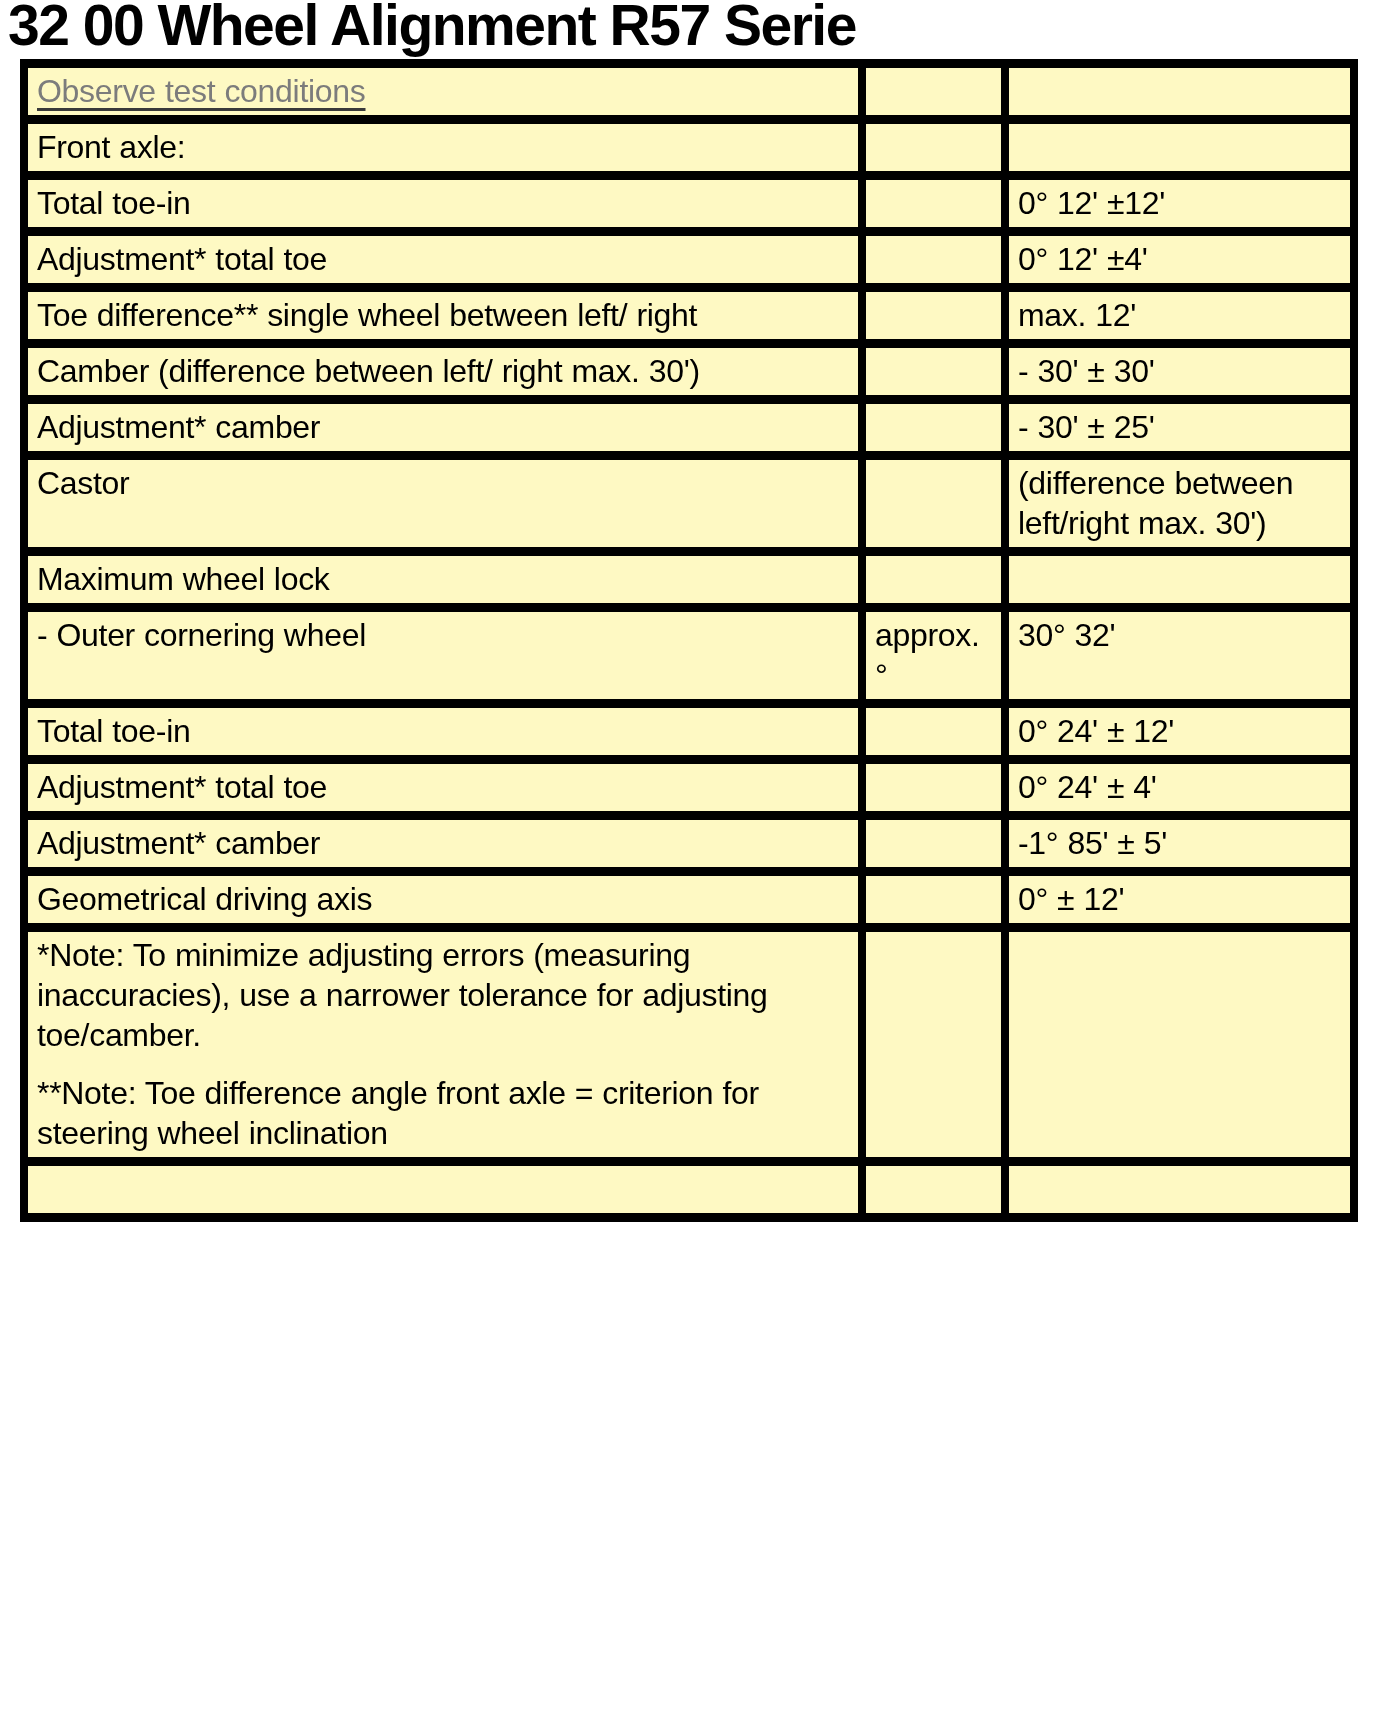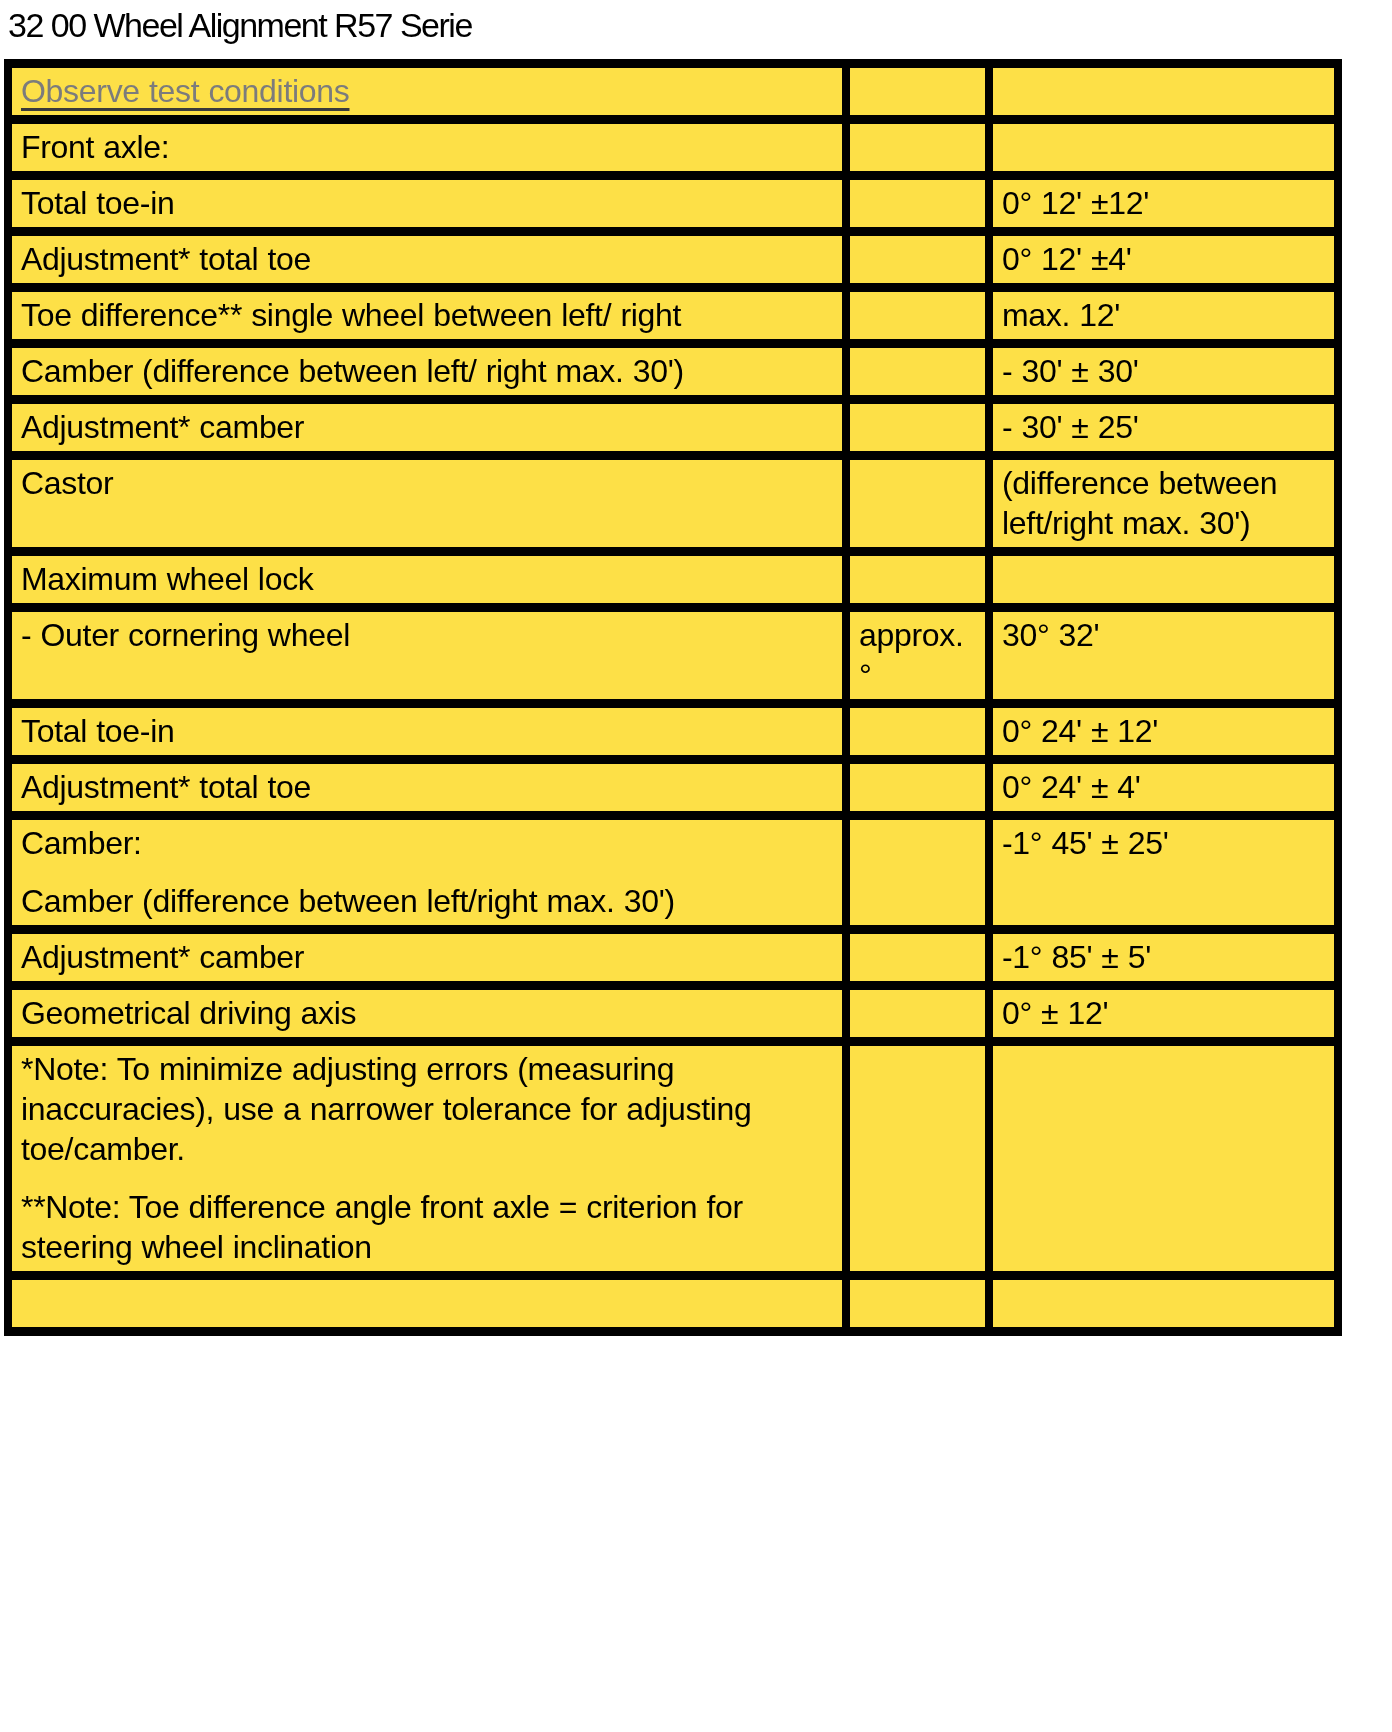--- a/index.html
+++ b/index.html
@@ -8,32 +8,32 @@
     background: #ffffff;
   }
   body {
     width: 1392px;
     height: 1732px;
     font-family: "Liberation Sans", sans-serif;
     color: var(--text-color, #000);
     overflow: hidden;
   }
   .page-title {
-    font-size: 34px;
-    font-weight: 400;
+    font-size: 57px;
+    font-weight: 700;
     letter-spacing: -1.5px;
     margin: 2px 0 11px 8px;
     line-height: 46px;
   }
   table.spec-table {
     border-collapse: collapse;
     table-layout: fixed;
-    margin-left: 4px;
+    margin-left: 20px;
     width: 1330px;
-    background: #fde047;
+    background: #fef9c3;
   }
   table.spec-table td {
     border: 8px solid var(--border-color, #000);
     border-top-width: 9px;
     border-bottom-width: 9px;
     vertical-align: top;
     padding: 3px 6px 4px 9px;
     font-size: 32px;
     line-height: 40px;
     letter-spacing: -0.3px;
@@ -168,31 +168,20 @@
         <td>
           <div class="cell-line">Adjustment* total toe</div>
         </td>
         <td></td>
         <td>
           <div class="cell-line">0° 24' ± 4'</div>
         </td>
       </tr>
       <tr>
         <td>
-          <div class="cell-line">Camber:</div>
-          <div class="blank-line"></div>
-          <div class="cell-line">Camber (difference between left/right max. 30')</div>
-        </td>
-        <td></td>
-        <td>
-          <div class="cell-line">-1° 45' ± 25'</div>
-        </td>
-      </tr>
-      <tr>
-        <td>
           <div class="cell-line">Adjustment* camber</div>
         </td>
         <td></td>
         <td>
           <div class="cell-line">-1° 85' ± 5'</div>
         </td>
       </tr>
       <tr>
         <td>
           <div class="cell-line">Geometrical driving axis</div>

